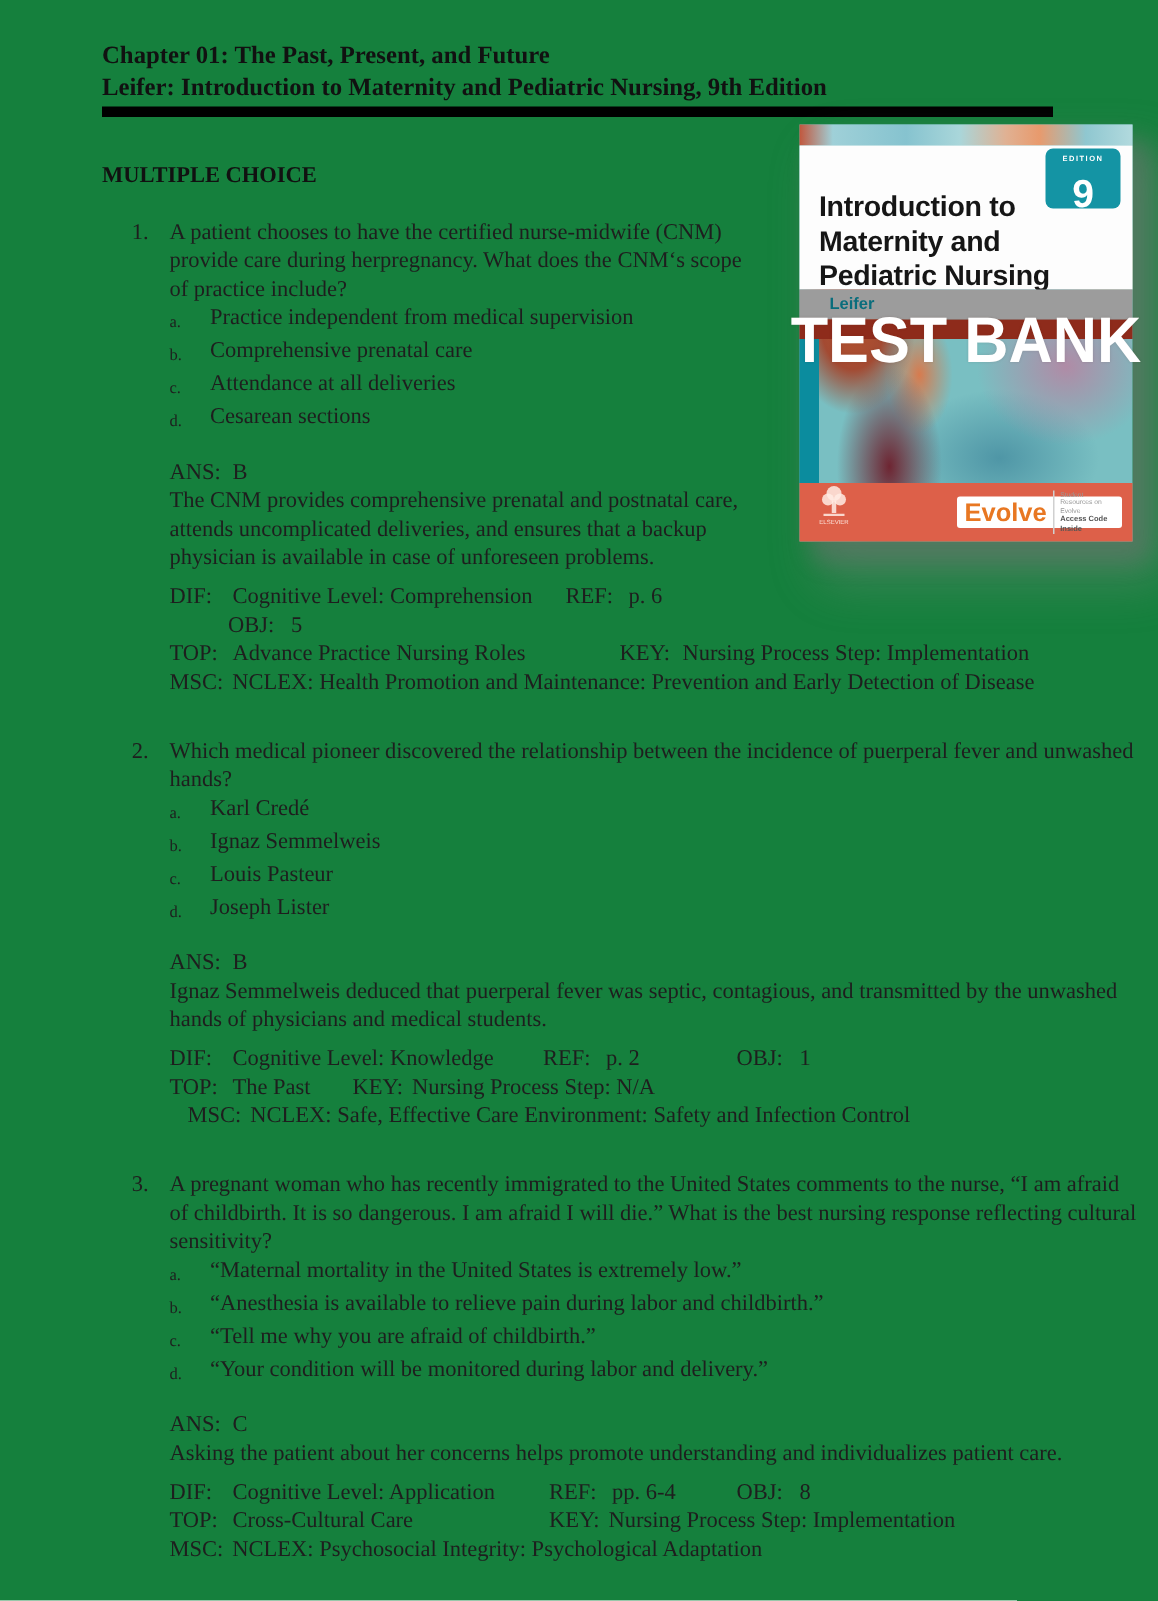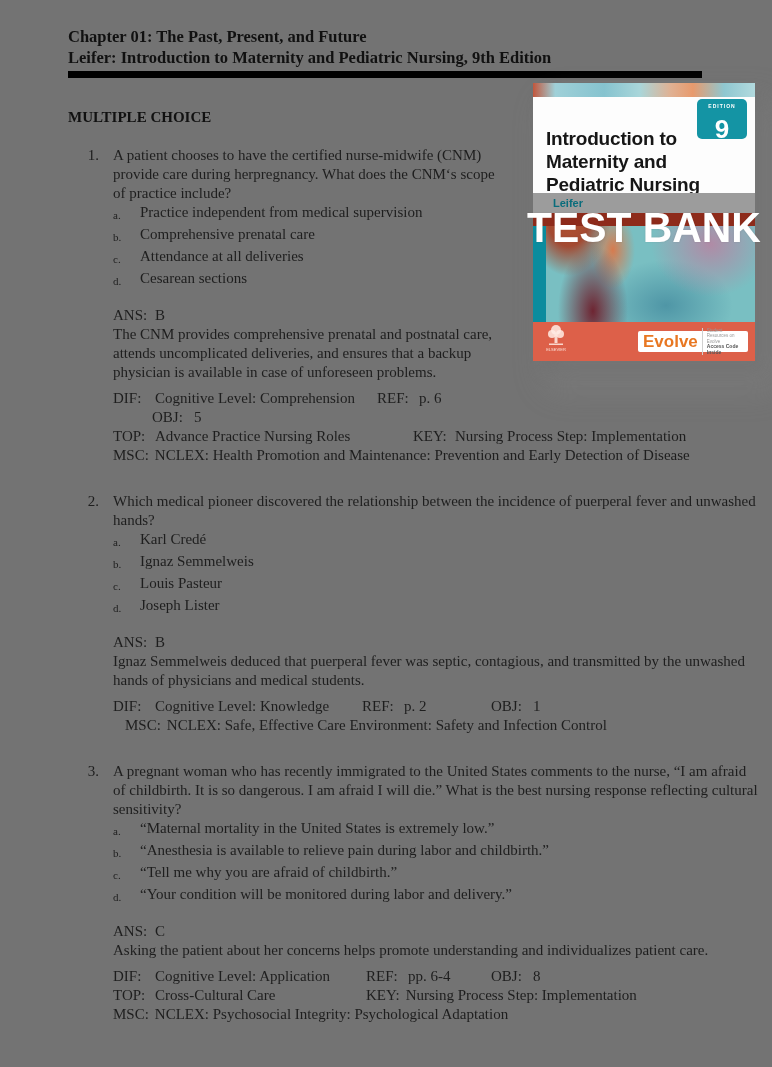--- a/index.html
+++ b/index.html
@@ -1,17 +1,17 @@
 <!DOCTYPE html>
 <html><head>
 <meta charset="utf-8">
 <style>
   html,body{margin:0;padding:0;background:#ffffff;}
   .page{
-    position:relative; width:772px; height:1067px; background:#737373;
+    position:relative; width:772px; height:1067px; background:#15803d;
     box-sizing:border-box; padding:26px 0 0 68px; overflow:hidden;
     font-family:"Liberation Serif","DejaVu Serif",serif;
     font-size:15px; line-height:19px; color:#1e1e1e;
   }
   
   .hline{font-weight:bold; font-size:16.5px; line-height:21px; color:#111;}
   .rule{width:634px; height:7px; background:#000; margin-top:3px;}
   .mc-label{margin-top:30px; font-weight:bold; font-size:15px; color:#111;}
   
   .question{margin-top:19px;}
@@ -206,20 +206,24 @@
         <span class="alabel">ANS:</span><span>B</span>
       </div>
       <div class="rationale">Ignaz Semmelweis deduced that puerperal fever was septic, contagious, and transmitted by the unwashed hands of physicians and medical students.</div>
       <div class="meta">
         <div class="mrow">
           <span class="seg" style="left:0"><span class="ml">DIF:</span><span>Cognitive Level: Knowledge</span></span>
           <span class="seg" style="left:249px"><span class="ml">REF:</span><span>p. 2</span></span>
           <span class="seg" style="left:378px"><span class="ml">OBJ:</span><span>1</span></span>
         </div>
         <div class="mrow">
+          <span class="seg" style="left:0"><span class="ml">TOP:</span><span>The Past</span></span>
+          <span class="seg" style="left:122px"><span class="ml tight">KEY:</span><span>Nursing Process Step: N/A</span></span>
+        </div>
+        <div class="mrow">
           <span class="seg" style="left:12px"><span class="ml tight">MSC:</span><span>NCLEX: Safe, Effective Care Environment: Safety and Infection Control</span></span>
         </div>
       </div>
     </div>
   </div>
 
   <div class="question q12">
     <div class="qhead">
       <span class="qnum">3.</span>
       <div class="qbody">

